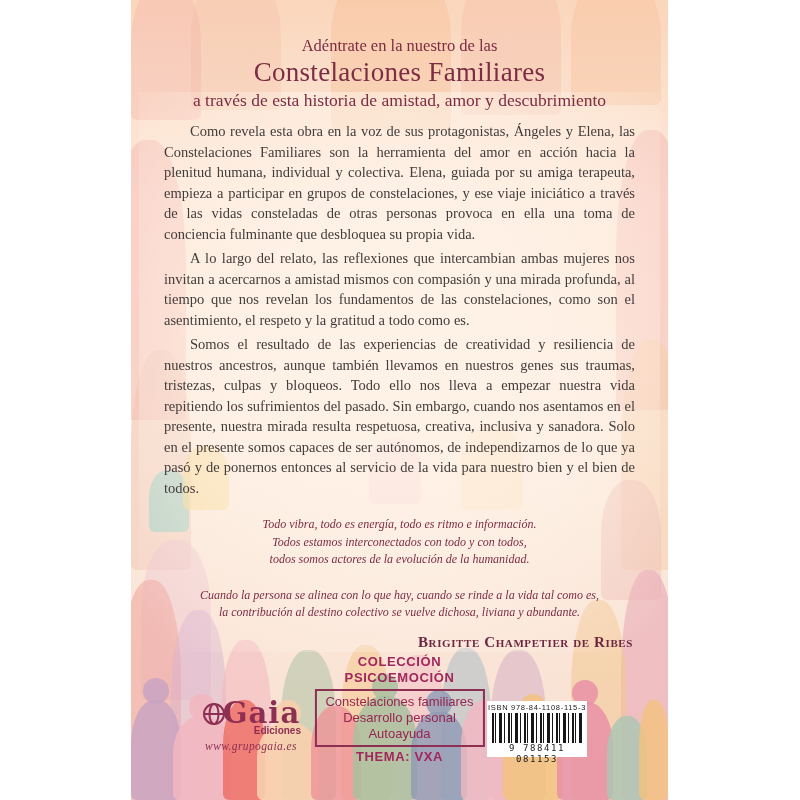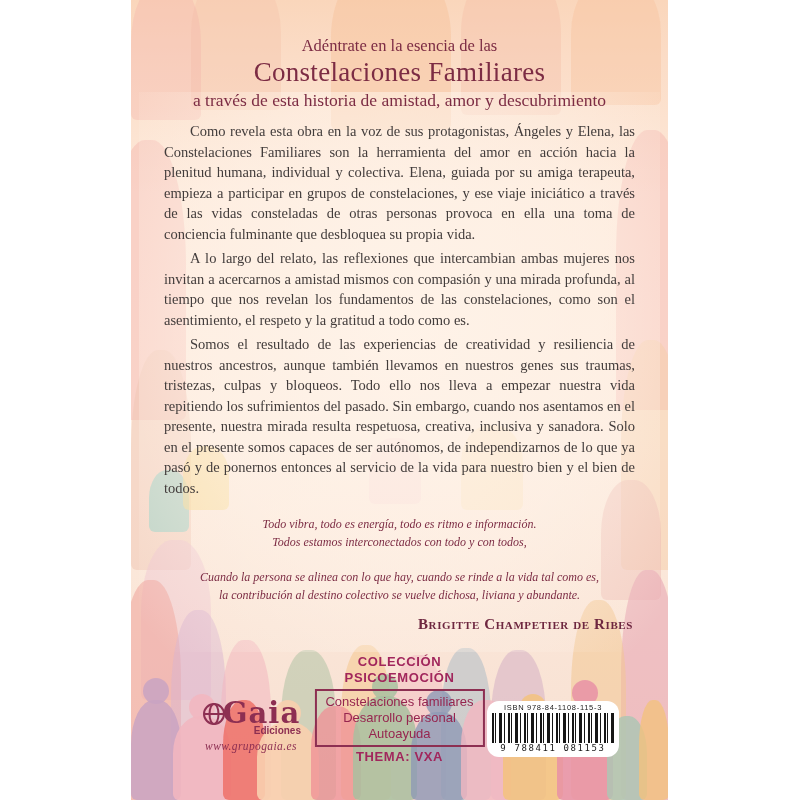--- a/index.html
+++ b/index.html
@@ -19,22 +19,22 @@
   .quote{margin-top:18px;text-align:center;color:#7c2c44;font-style:italic;font-size:12px;line-height:17.5px;}
   .author{margin-top:12px;text-align:right;padding-right:2px;color:#6e2740;font-variant:small-caps;
           font-weight:600;font-size:15px;letter-spacing:0.6px;}
   .collection{position:absolute;top:654px;left:0;width:100%;text-align:center;color:#a1265c;
               font-family:"Liberation Sans",sans-serif;font-weight:bold;font-size:13px;line-height:16px;letter-spacing:0.6px;}
   .catbox{position:absolute;top:689px;left:50%;transform:translateX(-50%);border:2px solid #8d2f52;
           padding:3px 9px;text-align:center;color:#96254f;font-family:"Liberation Sans",sans-serif;
           font-size:13px;line-height:16px;white-space:nowrap;}
   .thema{position:absolute;top:749px;left:0;width:100%;text-align:center;color:#a1265c;
          font-family:"Liberation Sans",sans-serif;font-weight:bold;font-size:13px;letter-spacing:0.6px;}
-  .barcode{position:absolute;left:356px;top:701px;width:132px;height:56px;background:#ffffff;
-           font-family:"Liberation Sans",sans-serif;color:#1a1a1a;text-align:center;border-radius:12px;}
+  .barcode{position:absolute;left:356px;top:701px;width:100px;height:56px;background:#ffffff;
+           font-family:"Liberation Sans",sans-serif;color:#1a1a1a;text-align:center;}
   .isbn-top{font-size:7.5px;letter-spacing:0.7px;padding-top:2px;line-height:9px;}
   .bars{height:30px;margin:1px 5px 0 5px;
         background:repeating-linear-gradient(90deg,#161616 0 2px,#fff 2px 3px,#161616 3px 4px,#fff 4px 7px,
         #161616 7px 10px,#fff 10px 12px,#161616 12px 13px,#fff 13px 16px);}
   .digits{font-family:"DejaVu Sans Mono",monospace;font-size:9px;letter-spacing:1.6px;line-height:11px;}
   .publisher{position:absolute;left:56px;top:698px;width:128px;text-align:center;color:#8d2f52;}
   .logo-row{display:flex;align-items:center;justify-content:center;}
   .gaia-text{font-family:"DejaVu Serif",serif;font-weight:bold;font-size:29px;line-height:30px;letter-spacing:1px;}
   .globe{margin-right:-3px;margin-top:2px;}
   .ediciones{font-family:"Liberation Sans",sans-serif;font-weight:bold;font-size:10px;line-height:11px;
@@ -89,31 +89,32 @@
         <div class="fig" style="left: 372px; top: 716px; width: 60px; height: 84px; background: rgb(243, 194, 126); opacity: 0.85; border-radius: 45% 45% 6px 6px;"></div>
         <div class="fig" style="left: 389px; top: 694px; width: 26px; height: 26px; background: rgb(243, 194, 126); opacity: 0.85; border-radius: 50%;"></div>
         <div class="fig" style="left: 426px; top: 702px; width: 56px; height: 98px; background: rgb(232, 145, 166); opacity: 0.85; border-radius: 45% 45% 6px 6px;"></div>
         <div class="fig" style="left: 441px; top: 680px; width: 26px; height: 26px; background: rgb(232, 145, 166); opacity: 0.85; border-radius: 50%;"></div>
         <div class="fig" style="left: 476px; top: 716px; width: 40px; height: 84px; background: rgb(174, 198, 180); opacity: 0.85; border-radius: 45% 45% 6px 6px;"></div>
         <div class="fig" style="left: 508px; top: 700px; width: 30px; height: 100px; background: rgb(243, 194, 126); opacity: 0.8; border-radius: 45% 45% 6px 6px;"></div>
       </div>
     <div class="veil"></div>
 
     <div class="content">
-      <div class="hd hd1">Adéntrate en la esencia de las</div>
+      <div class="hd hd1">Adéntrate en la nuestro de las</div>
       <div class="hd hd2">Constelaciones Familiares</div>
       <div class="hd hd3">a través de esta historia de amistad, amor y descubrimiento</div>
 
       <p>Como revela esta obra en la voz de sus protagonistas, Ángeles y Elena, las Constelaciones Familiares son la herramienta del amor en acción hacia la plenitud humana, individual y colectiva. Elena, guiada por su amiga terapeuta, empieza a participar en grupos de constelaciones, y ese viaje iniciático a través de las vidas consteladas de otras personas provoca en ella una toma de conciencia fulminante que desbloquea su propia vida.</p>
       <p>A lo largo del relato, las reflexiones que intercambian ambas mujeres nos invitan a acercarnos a amistad mismos con compasión y una mirada profunda, al tiempo que nos revelan los fundamentos de las constelaciones, como son el asentimiento, el respeto y la gratitud a todo como es.</p>
       <p>Somos el resultado de las experiencias de creatividad y resiliencia de nuestros ancestros, aunque también llevamos en nuestros genes sus traumas, tristezas, culpas y bloqueos. Todo ello nos lleva a empezar nuestra vida repitiendo los sufrimientos del pasado. Sin embargo, cuando nos asentamos en el presente, nuestra mirada resulta respetuosa, creativa, inclusiva y sanadora. Solo en el presente somos capaces de ser autónomos, de independizarnos de lo que ya pasó y de ponernos entonces al servicio de la vida para nuestro bien y el bien de todos.</p>
 
       <div class="quote">
         <div>Todo vibra, todo es energía, todo es ritmo e información.</div>
         <div>Todos estamos interconectados con todo y con todos,</div>
+        <div>todos somos actores de la evolución de la humanidad.</div>
       </div>
 
       <div class="quote">
         <div>Cuando la persona se alinea con lo que hay, cuando se rinde a la vida tal como es,</div>
         <div>la contribución al destino colectivo se vuelve dichosa, liviana y abundante.</div>
       </div>
 
       <div class="author">Brigitte Champetier de Ribes</div>
     </div>
 

